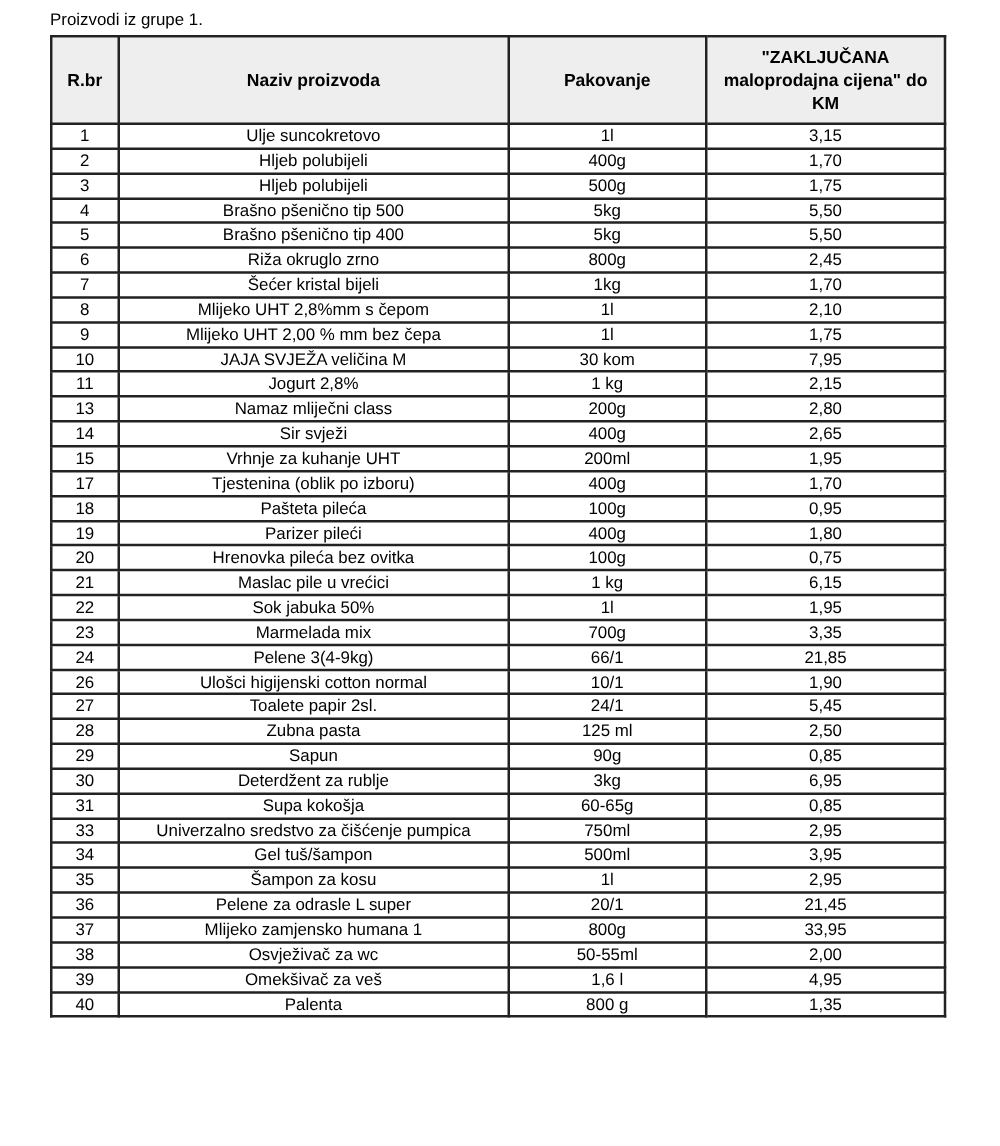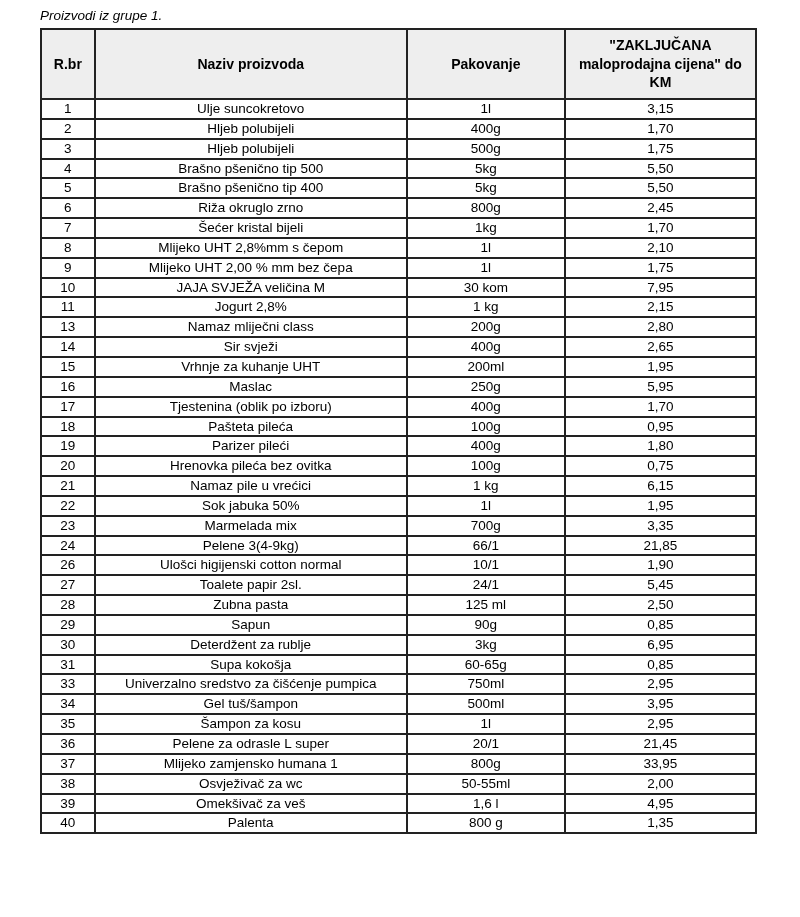--- a/index.html
+++ b/index.html
@@ -22,21 +22,20 @@
   }
   .page {
     padding-left: 40px;
     padding-top: 8px;
   }
   .doc-title {
     font-size: 13.5px;
     line-height: 16px;
     margin-bottom: 4px;
     color: var(--text);
-    font-style: italic;
   }
   table.products {
     border-collapse: collapse;
     table-layout: fixed;
     width: 717px;
   }
   table.products th,
   table.products td {
     border: 2px solid var(--border);
     overflow: hidden;
@@ -178,26 +177,20 @@
     <td class="col-price">2,65</td>
   </tr>
 
   <tr>
     <td class="col-num">15</td>
     <td class="col-name">Vrhnje za kuhanje UHT</td>
     <td class="col-pack">200ml</td>
     <td class="col-price">1,95</td>
   </tr>
 
-  <tr>
-    <td class="col-num">16</td>
-    <td class="col-name">Maslac</td>
-    <td class="col-pack">250g</td>
-    <td class="col-price">5,95</td>
-  </tr>
 
   <tr>
     <td class="col-num">17</td>
     <td class="col-name">Tjestenina (oblik  po izboru)</td>
     <td class="col-pack">400g</td>
     <td class="col-price">1,70</td>
   </tr>
 
   <tr>
     <td class="col-num">18</td>
@@ -215,21 +208,21 @@
 
   <tr>
     <td class="col-num">20</td>
     <td class="col-name">Hrenovka pileća bez ovitka</td>
     <td class="col-pack">100g</td>
     <td class="col-price">0,75</td>
   </tr>
 
   <tr>
     <td class="col-num">21</td>
-    <td class="col-name">Namaz pile u vrećici</td>
+    <td class="col-name">Maslac pile u vrećici</td>
     <td class="col-pack">1 kg</td>
     <td class="col-price">6,15</td>
   </tr>
 
   <tr>
     <td class="col-num">22</td>
     <td class="col-name">Sok jabuka 50%</td>
     <td class="col-pack">1l</td>
     <td class="col-price">1,95</td>
   </tr>

